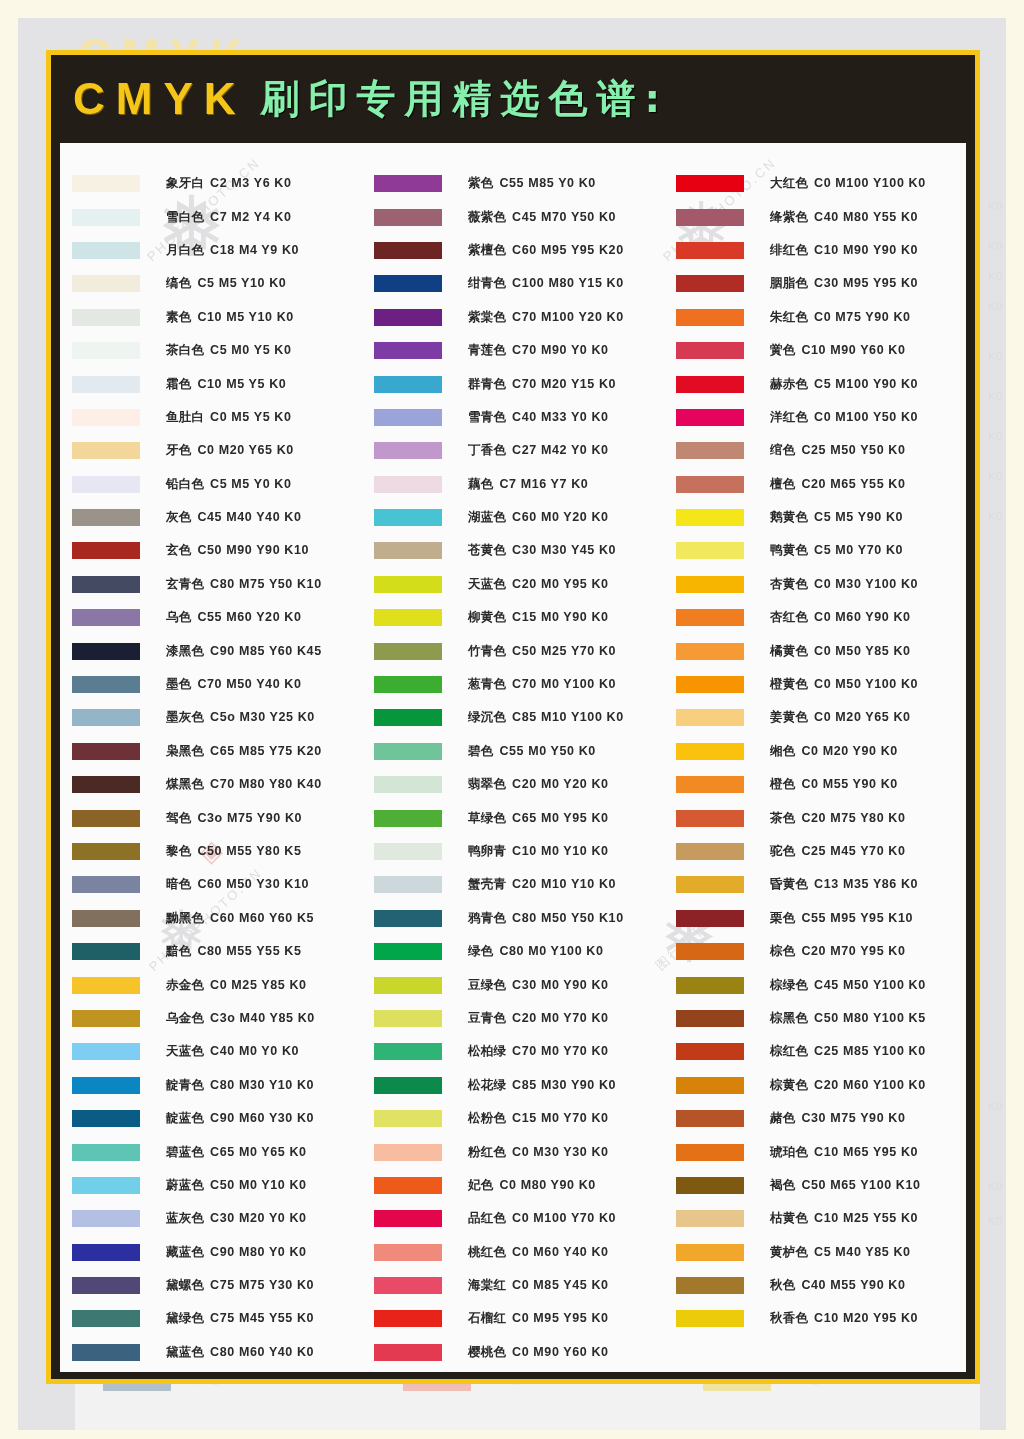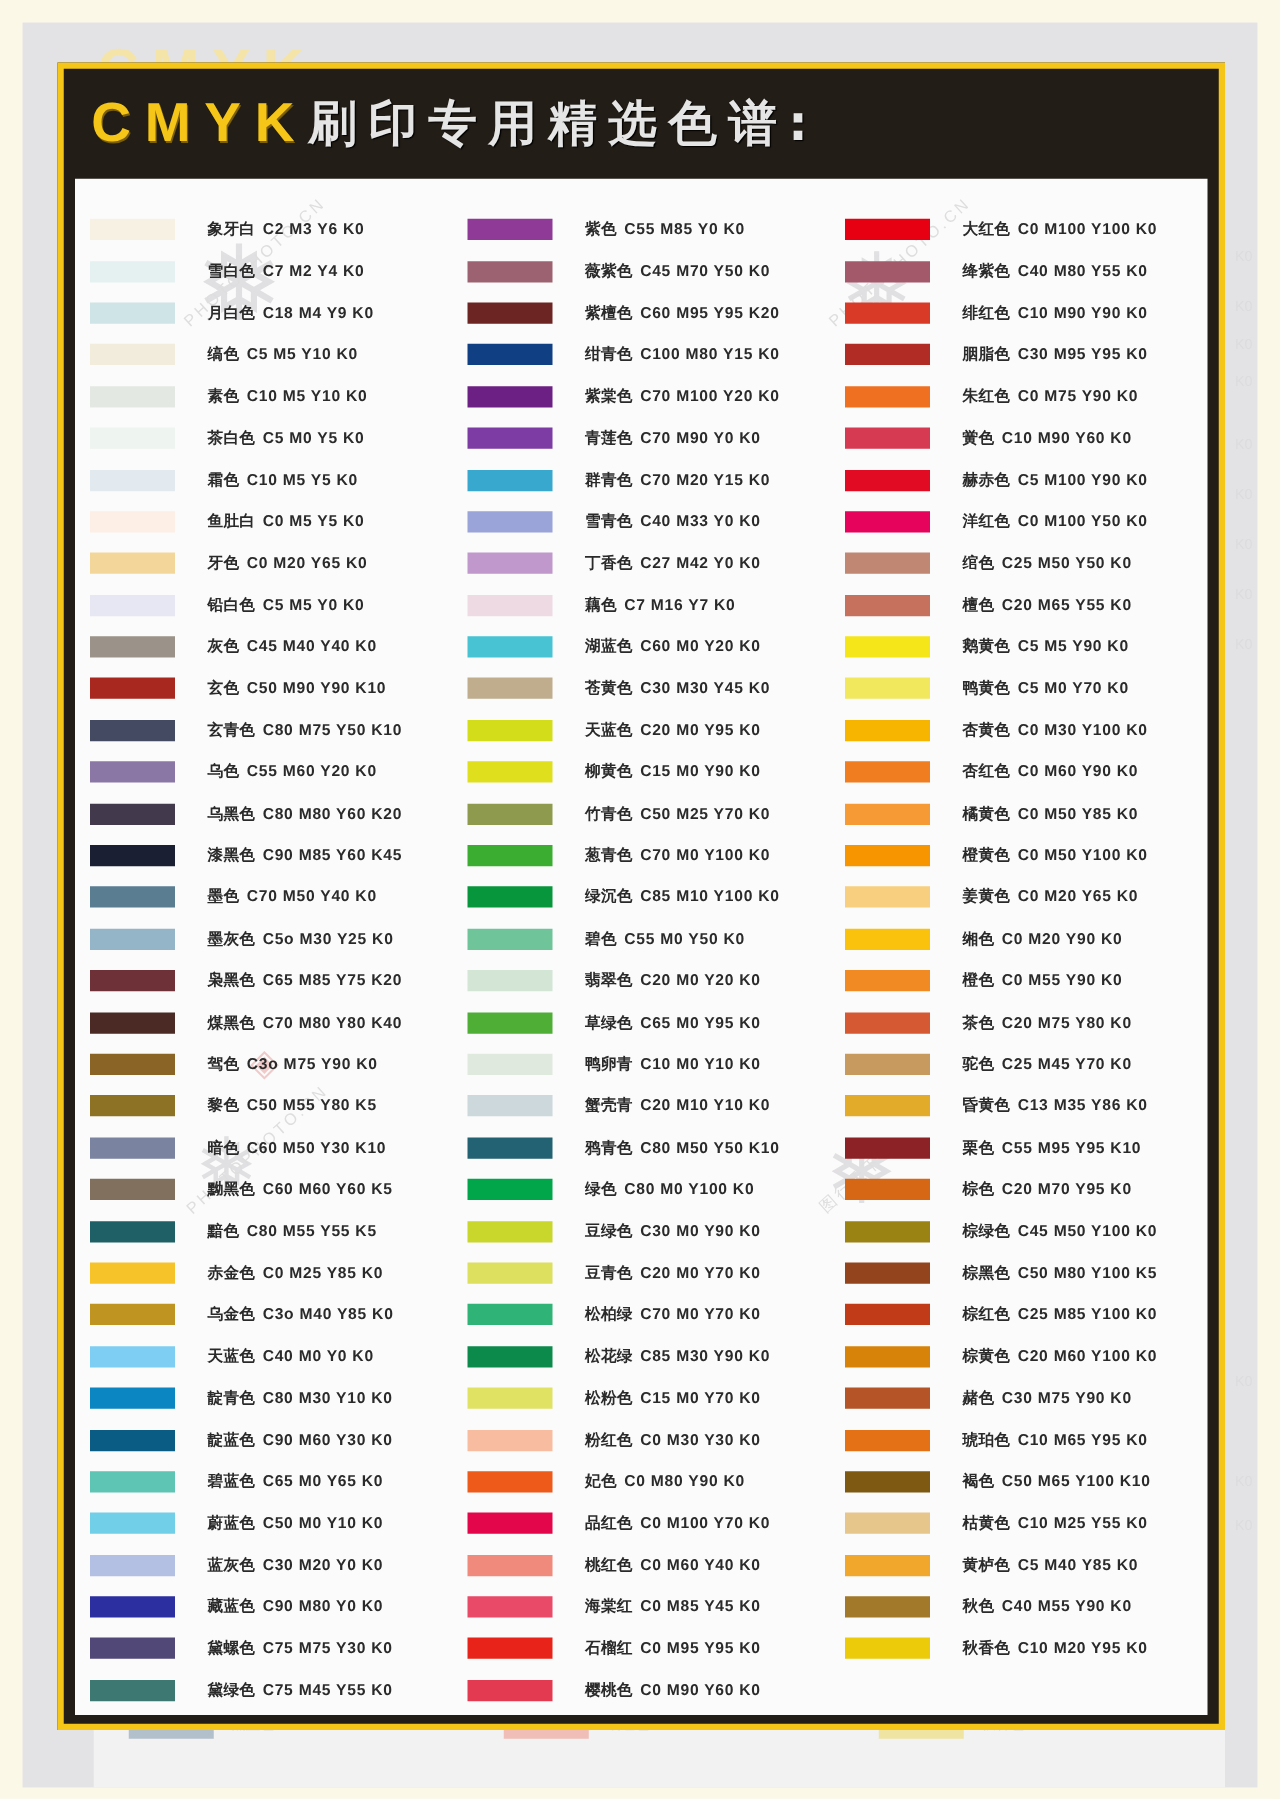--- a/index.html
+++ b/index.html
@@ -39,21 +39,22 @@
   }
   #card-header{
     height:88px;display:flex;align-items:center;padding-left:22px;
     box-sizing:border-box;
   }
   #title-cmyk{
     color:#f5c518;font-size:44px;font-weight:bold;letter-spacing:11px;
     text-shadow:1px 1px 0 #7a5f06;
   }
   #title-cn{
-    color:#e5e5e5;font-size:39px;font-weight:bold;letter-spacing:9px;
+    color:#86efac;font-size:39px;font-weight:bold;letter-spacing:9px;
+    margin-left:14px;
     font-family:"DejaVu Sans","Liberation Sans",sans-serif;
     text-shadow:1px 1px 1px #000;
   }
   #sheet{
     position:absolute;left:9px;top:88px;width:906px;height:1229px;
     background:#fbfbfb;
     overflow:hidden;
   }
   
   .wm{position:absolute;color:#d9d9db;pointer-events:none;user-select:none;}
@@ -185,24 +186,20 @@
           </div>
           <div class="row">
             <div class="swatch" style="background: rgb(69, 74, 99);"></div>
             <div class="label"><span class="cname">玄青色</span><span class="ccode">C80 M75 Y50 K10</span></div>
           </div>
           <div class="row">
             <div class="swatch" style="background: rgb(138, 119, 166);"></div>
             <div class="label"><span class="cname">乌色</span><span class="ccode">C55 M60 Y20 K0</span></div>
           </div>
           <div class="row">
-            <div class="swatch" style="background: rgb(67, 57, 76);"></div>
-            <div class="label"><span class="cname">乌黑色</span><span class="ccode">C80 M80 Y60 K20</span></div>
-          </div>
-          <div class="row">
             <div class="swatch" style="background: rgb(27, 31, 51);"></div>
             <div class="label"><span class="cname">漆黑色</span><span class="ccode">C90 M85 Y60 K45</span></div>
           </div>
           <div class="row">
             <div class="swatch" style="background: rgb(90, 125, 146);"></div>
             <div class="label"><span class="cname">墨色</span><span class="ccode">C70 M50 Y40 K0</span></div>
           </div>
           <div class="row">
             <div class="swatch" style="background: rgb(148, 180, 199);"></div>
             <div class="label"><span class="cname">墨灰色</span><span class="ccode">C5o M30 Y25 K0</span></div>

